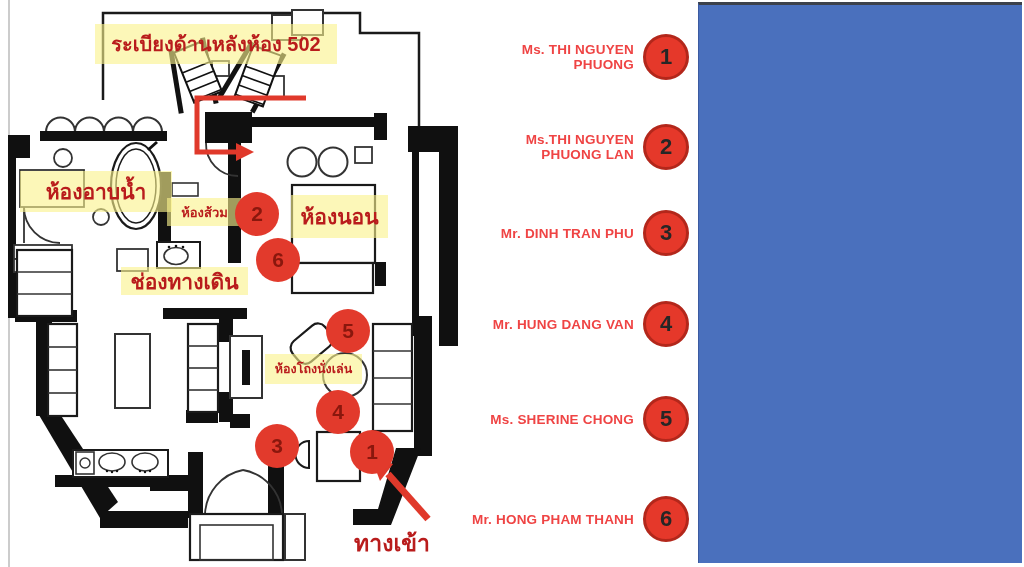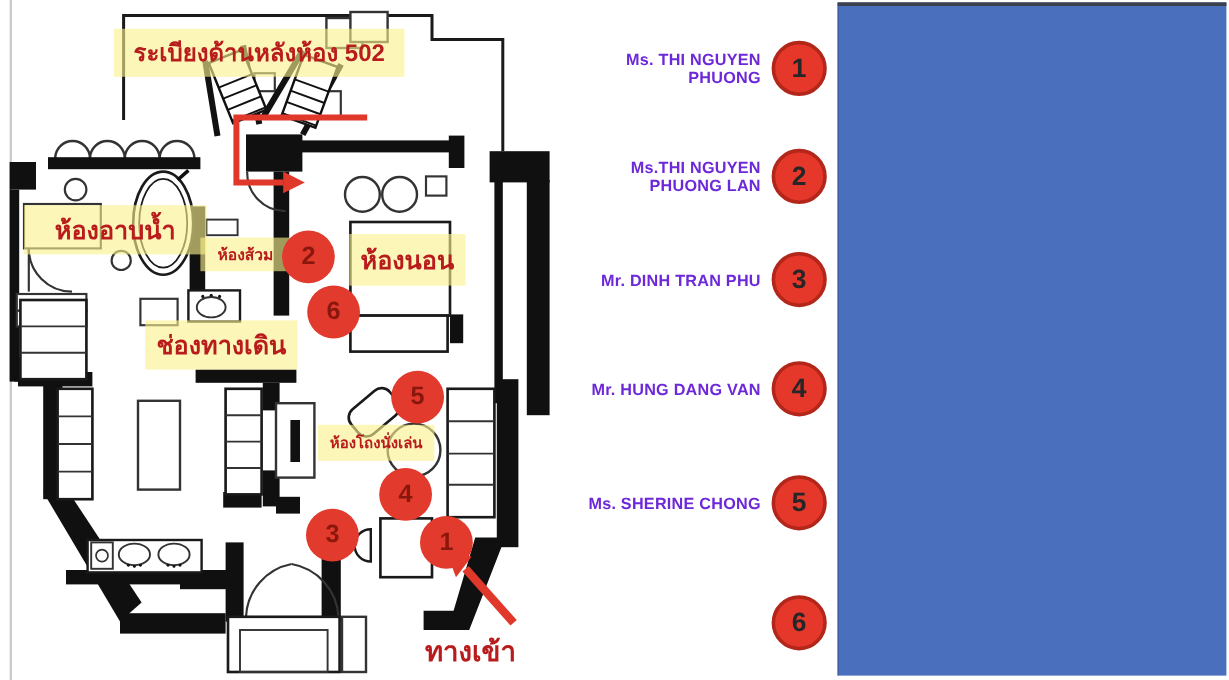--- a/index.html
+++ b/index.html
@@ -7,35 +7,35 @@
          font-family:"Liberation Sans","DejaVu Sans",sans-serif;}
   #slide-edge-left{position:absolute;left:8px;top:0;width:2px;height:567px;background:#cccccc;}
   #plan-svg{position:absolute;left:0;top:0;width:470px;height:567px;}
   
   .hl{position:absolute;display:flex;align-items:center;justify-content:center;
       background:rgba(250,242,140,0.62);color:#b91c1c;font-weight:bold;white-space:nowrap;}
   #lbl-title{left:95px;top:24px;width:242px;height:40px;font-size:20px;}
   #lbl-bathroom{left:20px;top:171px;width:152px;height:41px;font-size:21px;}
   #lbl-toilet{left:167px;top:198px;width:75px;height:28px;font-size:13px;}
   #lbl-bedroom{left:291px;top:195px;width:97px;height:43px;font-size:21px;}
-  #lbl-corridor{left:121px;top:267px;width:127px;height:41px;font-size:21px;}
+  #lbl-corridor{left:121px;top:267px;width:127px;height:28px;font-size:21px;}
   #lbl-dressing{left:71px;top:352px;width:118px;height:44px;font-size:20px;}
   #lbl-living{left:265px;top:354px;width:97px;height:30px;font-size:12.5px;}
   #lbl-entrance{left:346px;top:526px;width:92px;height:34px;font-size:23px;background:none;}
   
   .marker{position:absolute;width:44px;height:44px;border-radius:50%;background:#e23a2c;
           color:#8a170d;font-size:21px;font-weight:bold;
           display:flex;align-items:center;justify-content:center;}
   #m1{left:350px;top:430px;} #m2{left:235px;top:192px;} #m3{left:255px;top:424px;}
   #m4{left:316px;top:390px;} #m5{left:326px;top:309px;} #m6{left:256px;top:238px;}
   
   .legend-row{position:absolute;left:470px;width:219px;height:46px;
               display:flex;align-items:center;justify-content:flex-end;gap:9px;}
   #lr1{top:34px;} #lr2{top:124px;} #lr3{top:210px;} #lr4{top:301px;} #lr5{top:396px;} #lr6{top:496px;}
-  .legend-name{font-size:13.5px;color:#6d28d9;font-weight:600;letter-spacing:0.2px;text-align:right;}
+  .legend-name{font-size:13.5px;color:#ef4444;font-weight:600;letter-spacing:0.2px;text-align:right;}
   .legend-circle{width:46px;height:46px;border-radius:50%;background:#e5382a;border:3px solid #b3271b;
                  box-sizing:border-box;color:#262626;font-size:22px;font-weight:bold;flex:0 0 46px;
                  display:flex;align-items:center;justify-content:center;}
   
   #blue-panel{position:absolute;left:698px;top:2px;width:324px;height:561px;
               background:#4a70bd;border-top:3px solid #3c414a;box-sizing:border-box;
               border-left:1px solid #3c5aa0;}
 </style>
 </head>
 <body>
@@ -212,18 +212,19 @@
   </div>
   <div class="legend-row" id="lr4">
     <span class="legend-name">Mr. HUNG DANG VAN</span>
     <span class="legend-circle">4</span>
   </div>
   <div class="legend-row" id="lr5">
     <span class="legend-name">Ms. SHERINE CHONG</span>
     <span class="legend-circle">5</span>
   </div>
   <div class="legend-row" id="lr6">
+    <span class="legend-name">Mr. HONG PHAM THANH</span>
     <span class="legend-circle">6</span>
   </div>
 
   <div id="blue-panel"></div>
 
 </div>
 
 </body></html>

